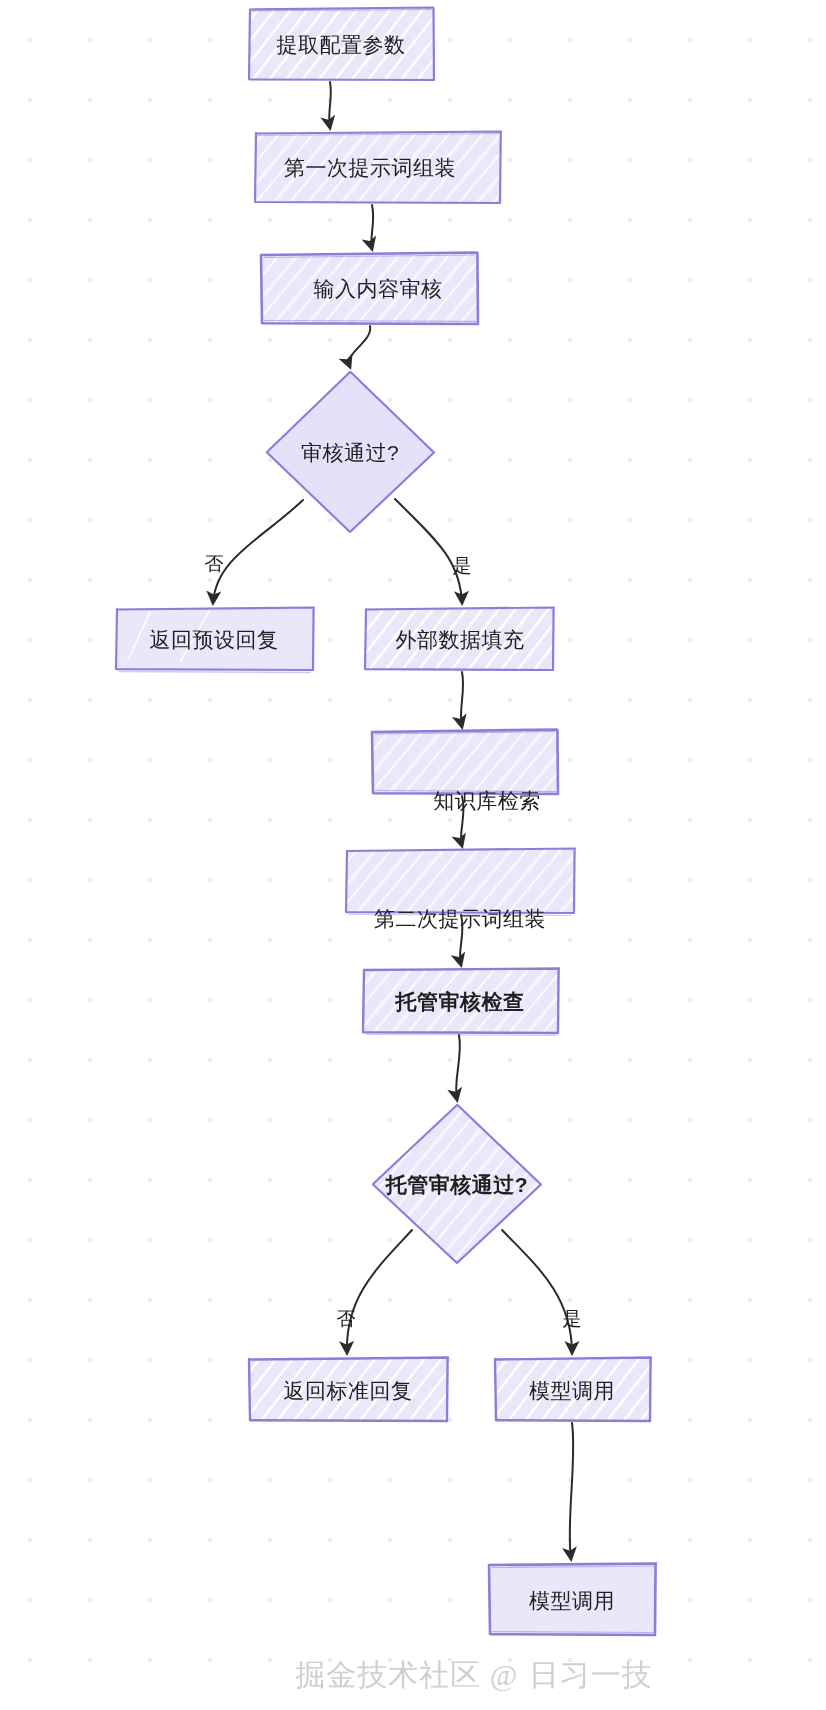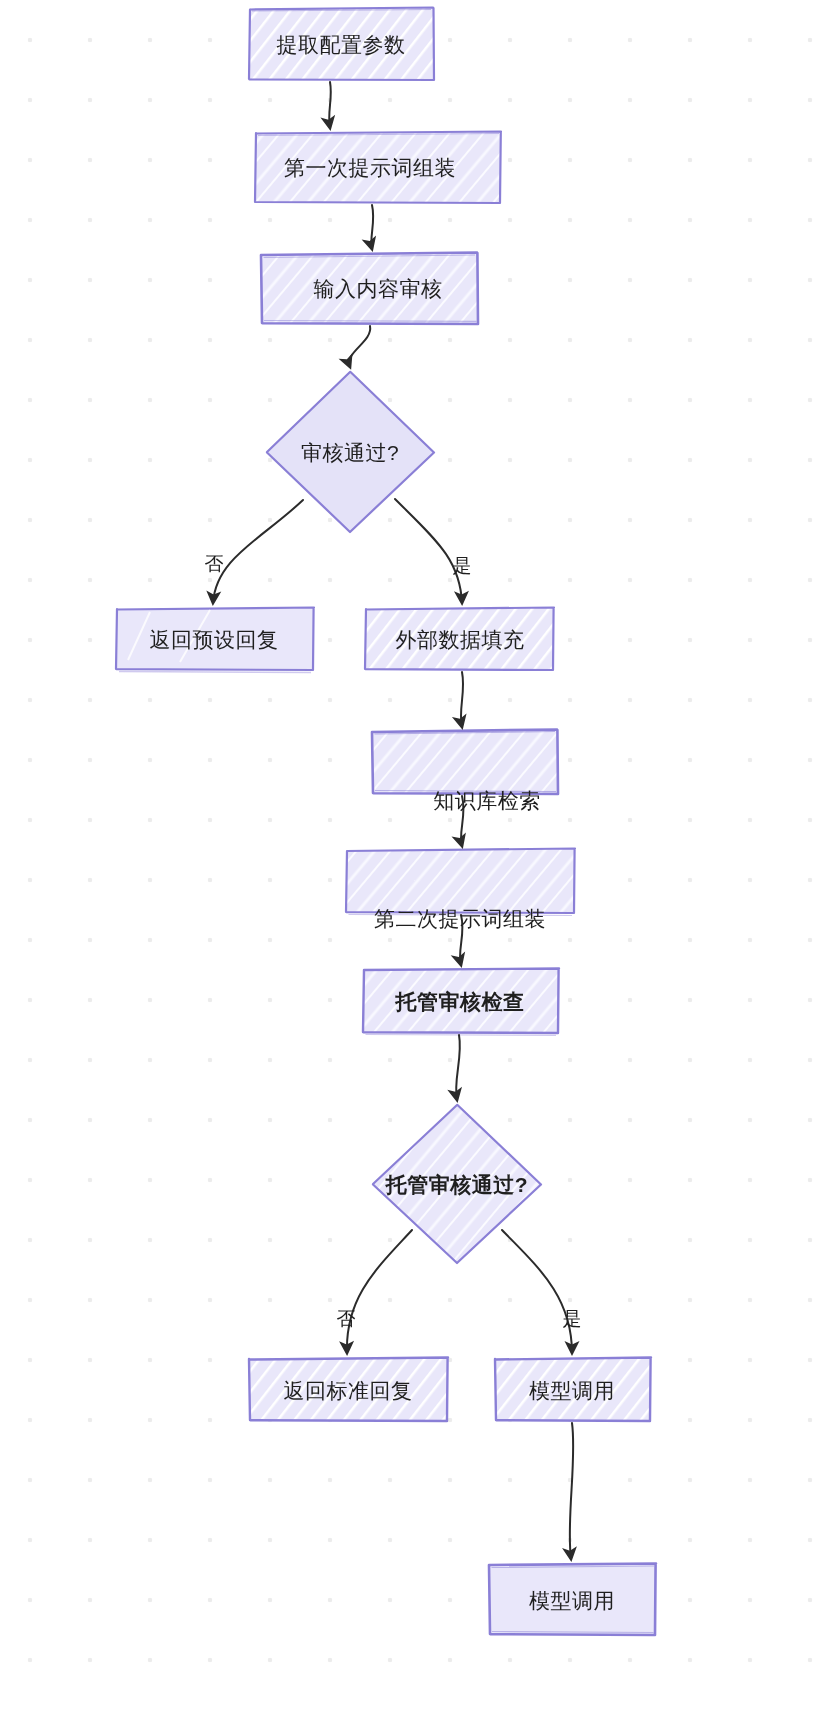--- a/index.html
+++ b/index.html
@@ -181,14 +181,15 @@
   <div class="node-label" style="left:457px; top:1184px;font-weight:bold;">托管审核通过?</div>
   <div class="node-label" style="left:348px; top:1390px;">返回标准回复</div>
   <div class="node-label" style="left:572px; top:1390px;">模型调用</div>
   <div class="node-label" style="left:572px; top:1600px;">模型调用</div>
 
   <div class="edge-label" style="left:214px; top:563px;">否</div>
   <div class="edge-label" style="left:462px; top:565px;">是</div>
   <div class="edge-label" style="left:346px; top:1318px;">否</div>
   <div class="edge-label" style="left:572px; top:1318px;">是</div>
 
+  <div class="watermark"><span>掘金技术社区</span> <span class="wm-at">@</span> <span>日习一技</span></div>
 
 </div>
 
 </body></html>

